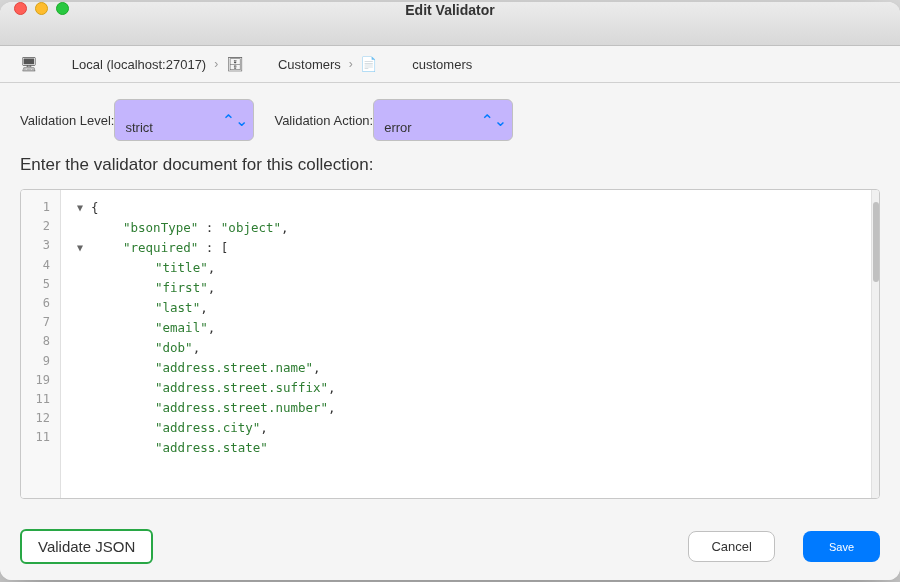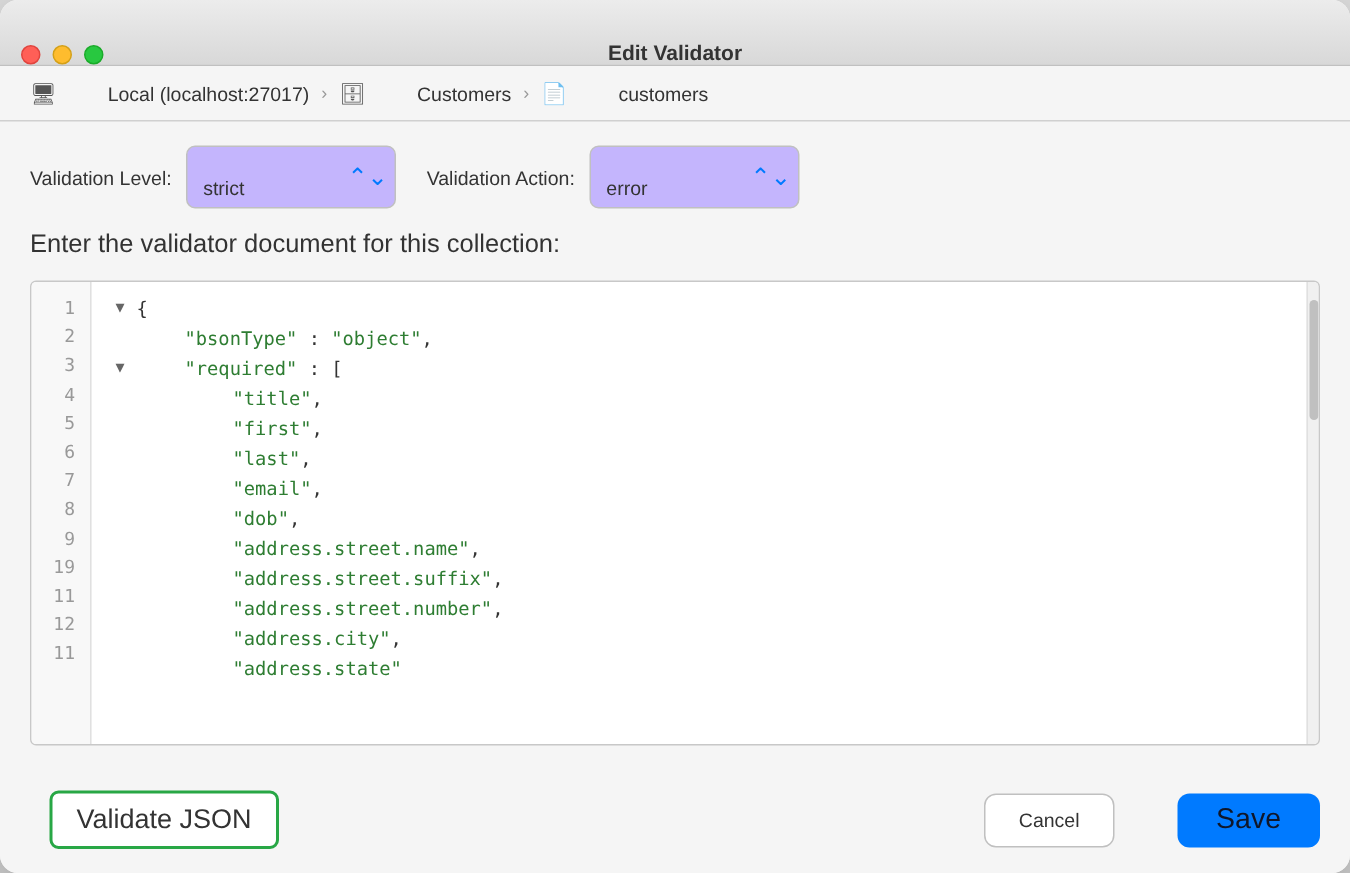--- a/index.html
+++ b/index.html
@@ -18,21 +18,21 @@
       background: #f5f5f5;
       border-radius: 12px;
       box-shadow: 0 20px 60px rgba(0,0,0,0.4);
       overflow: hidden;
     }
 
     .title-bar {
       background: linear-gradient(to bottom, #ececec, #d8d8d8);
       height: 44px;
       display: flex;
-      align-items: flex-end;
+      align-items: flex-start;
       justify-content: center;
       position: relative;
       border-bottom: 1px solid #c0c0c0;
     }
 
     .window-controls {
       position: absolute;
       left: 14px;
       display: flex;
       gap: 8px;
@@ -93,21 +93,20 @@
     .form-row {
       display: flex;
       align-items: center;
       gap: 20px;
       margin-bottom: 14px;
     }
 
     .form-group {
       display: flex;
       align-items: center;
-      gap: 10px;
     }
 
     .form-label {
       font-size: 13px;
       color: #333;
       white-space: nowrap;
     }
 
     .select-wrapper {
       position: relative;
@@ -227,25 +226,24 @@
       justify-content: space-between;
       padding: 14px 20px 16px;
       background: #f5f5f5;
     }
 
     .btn-validate {
       background: white;
       border: 2px solid #28a745;
       border-radius: 6px;
       padding: 7px 16px;
-      font-size: 18px;
+      font-size: 15px;
       cursor: pointer;
       color: #333;
       font-weight: 500;
-      margin-left: 13px;
     }
 
     .btn-group {
       display: flex;
       gap: 28px;
     }
 
     .btn-cancel {
       background: white;
       border: 1px solid #c0c0c0;
@@ -254,25 +252,24 @@
       font-size: 13px;
       cursor: pointer;
       color: #333;
     }
 
     .btn-save {
       background: #007aff;
       border: none;
       border-radius: 8px;
       padding: 7px 26px;
-      font-size: 19px;
-      cursor: pointer;
-      color: #0f172a;
+      font-size: 11px;
+      cursor: pointer;
+      color: #ffffff;
       font-weight: 500;
-      margin-left: 14px;
     }
   </style>
 </head>
 <body>
 
 <div class="window">
 
   <div class="title-bar">
     <div class="window-controls">
       <div class="window-btn btn-close"></div>

